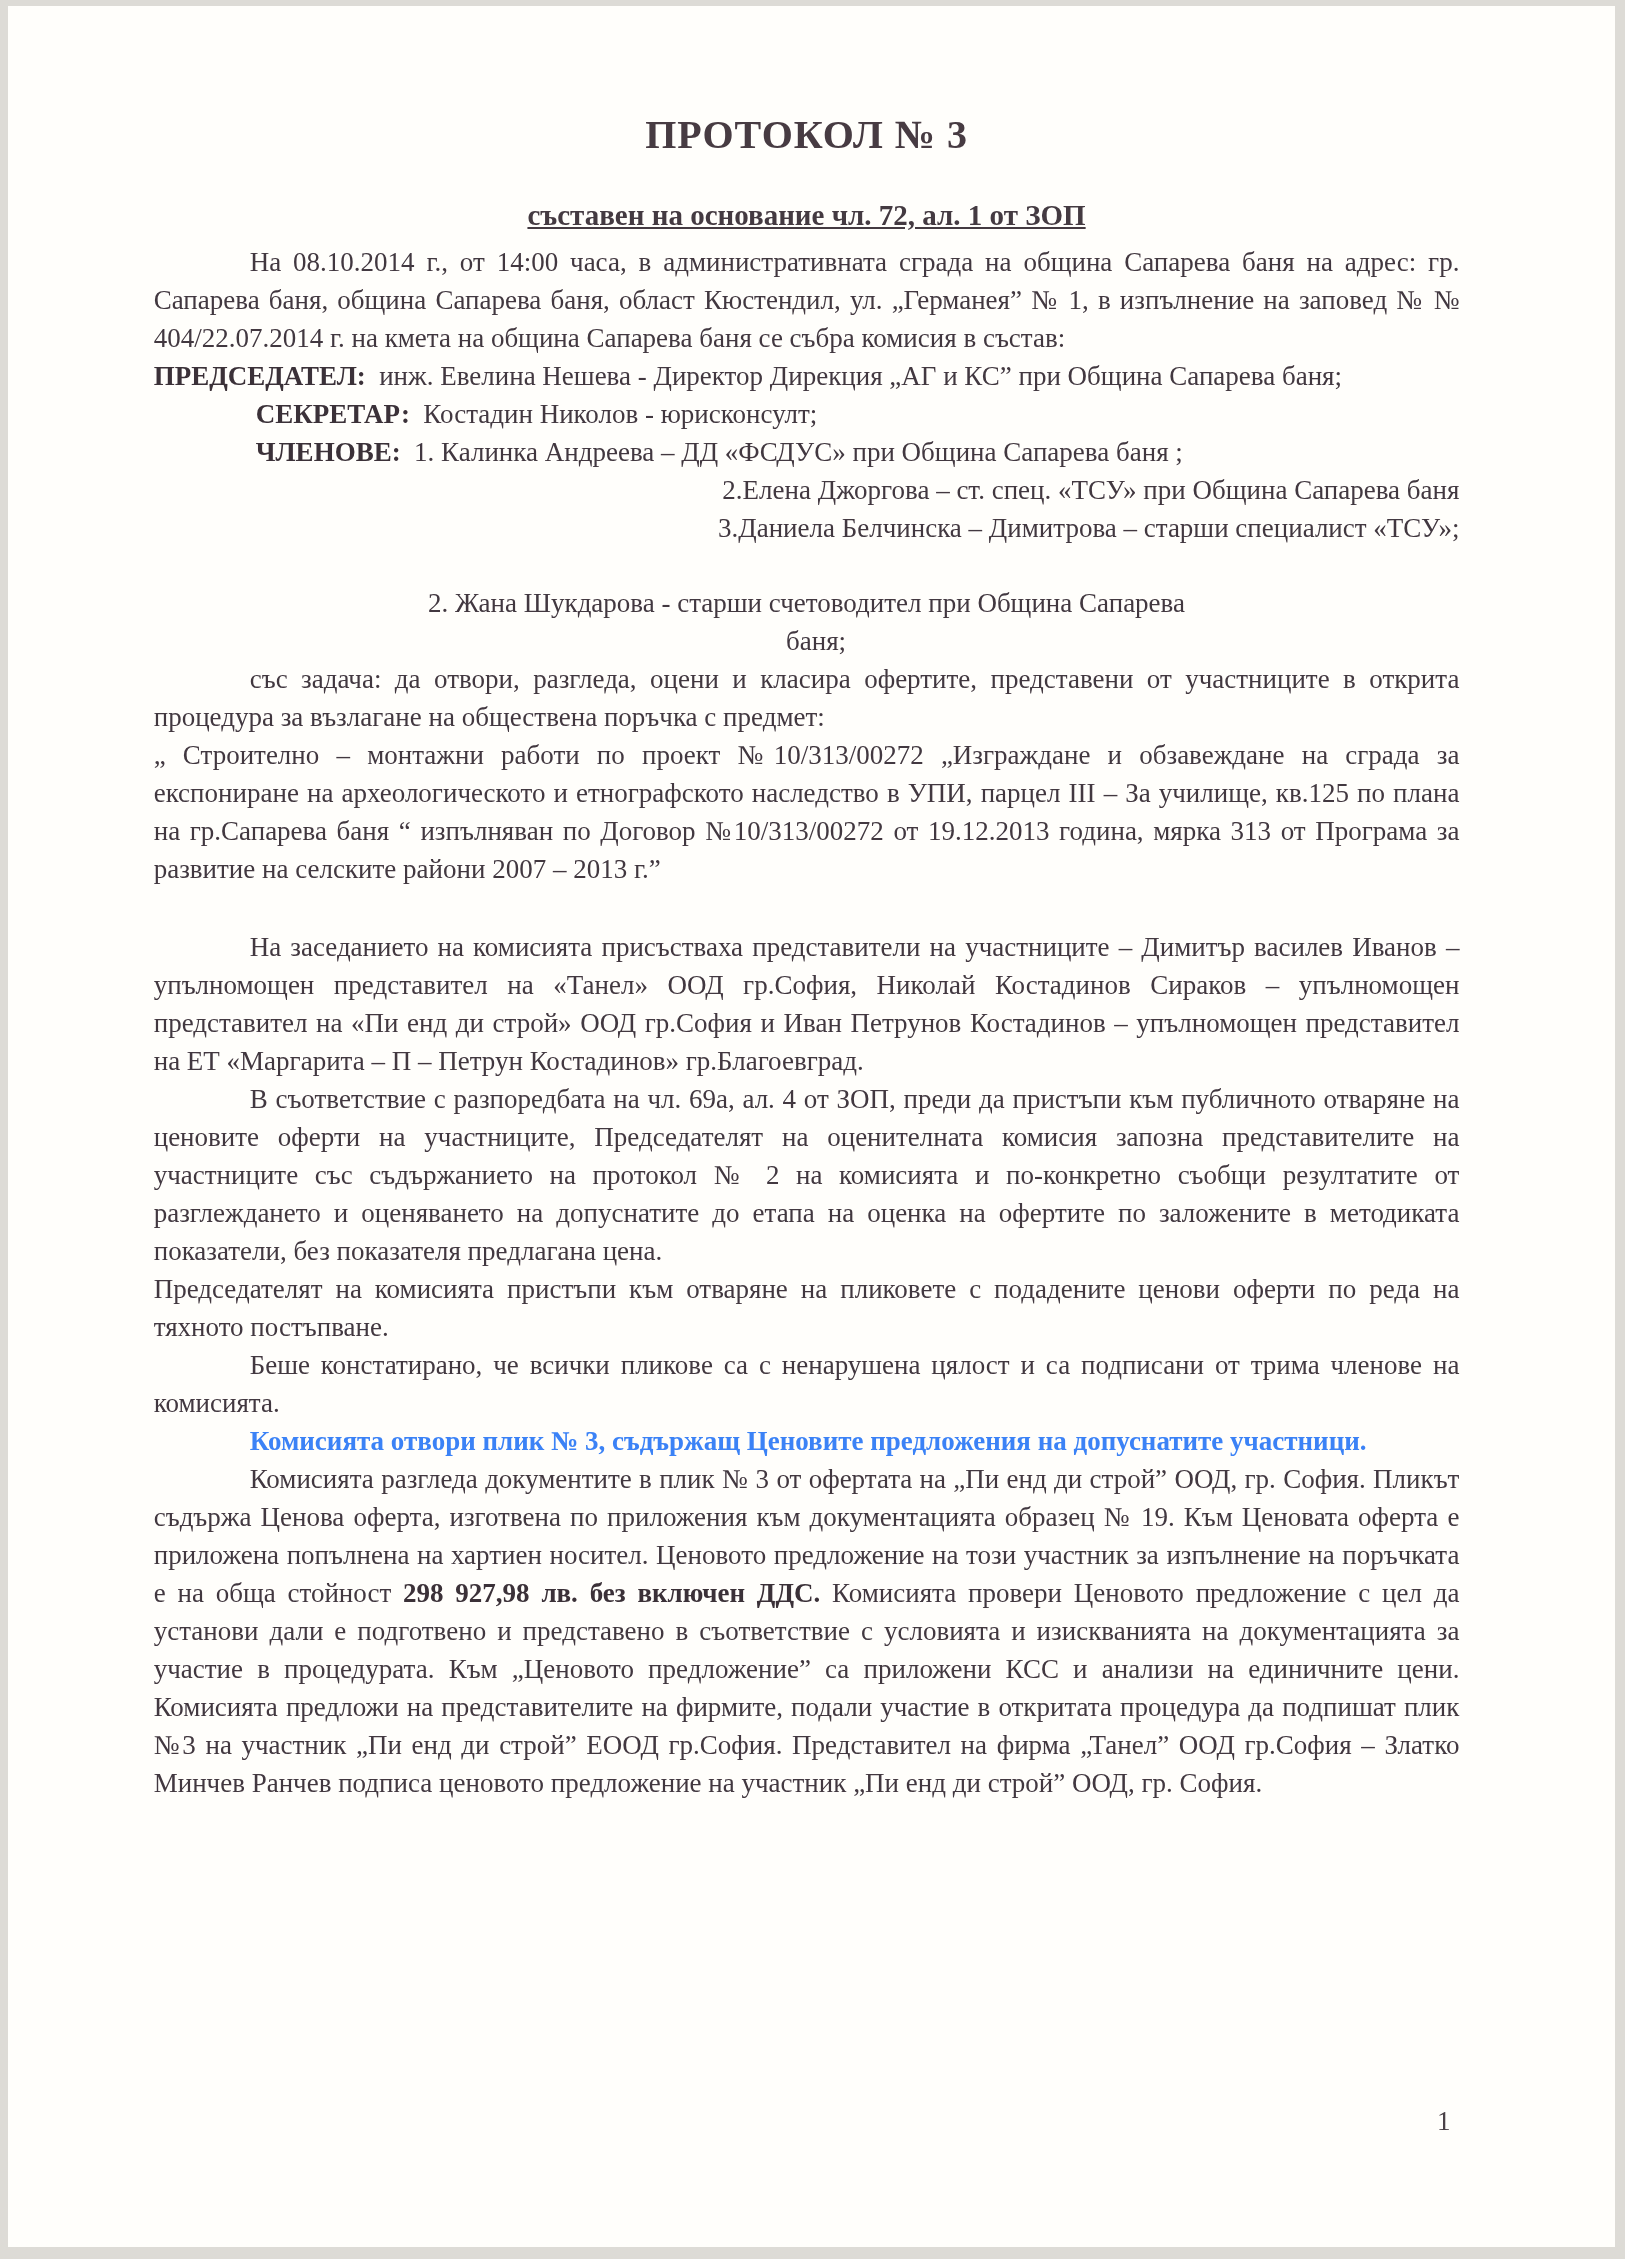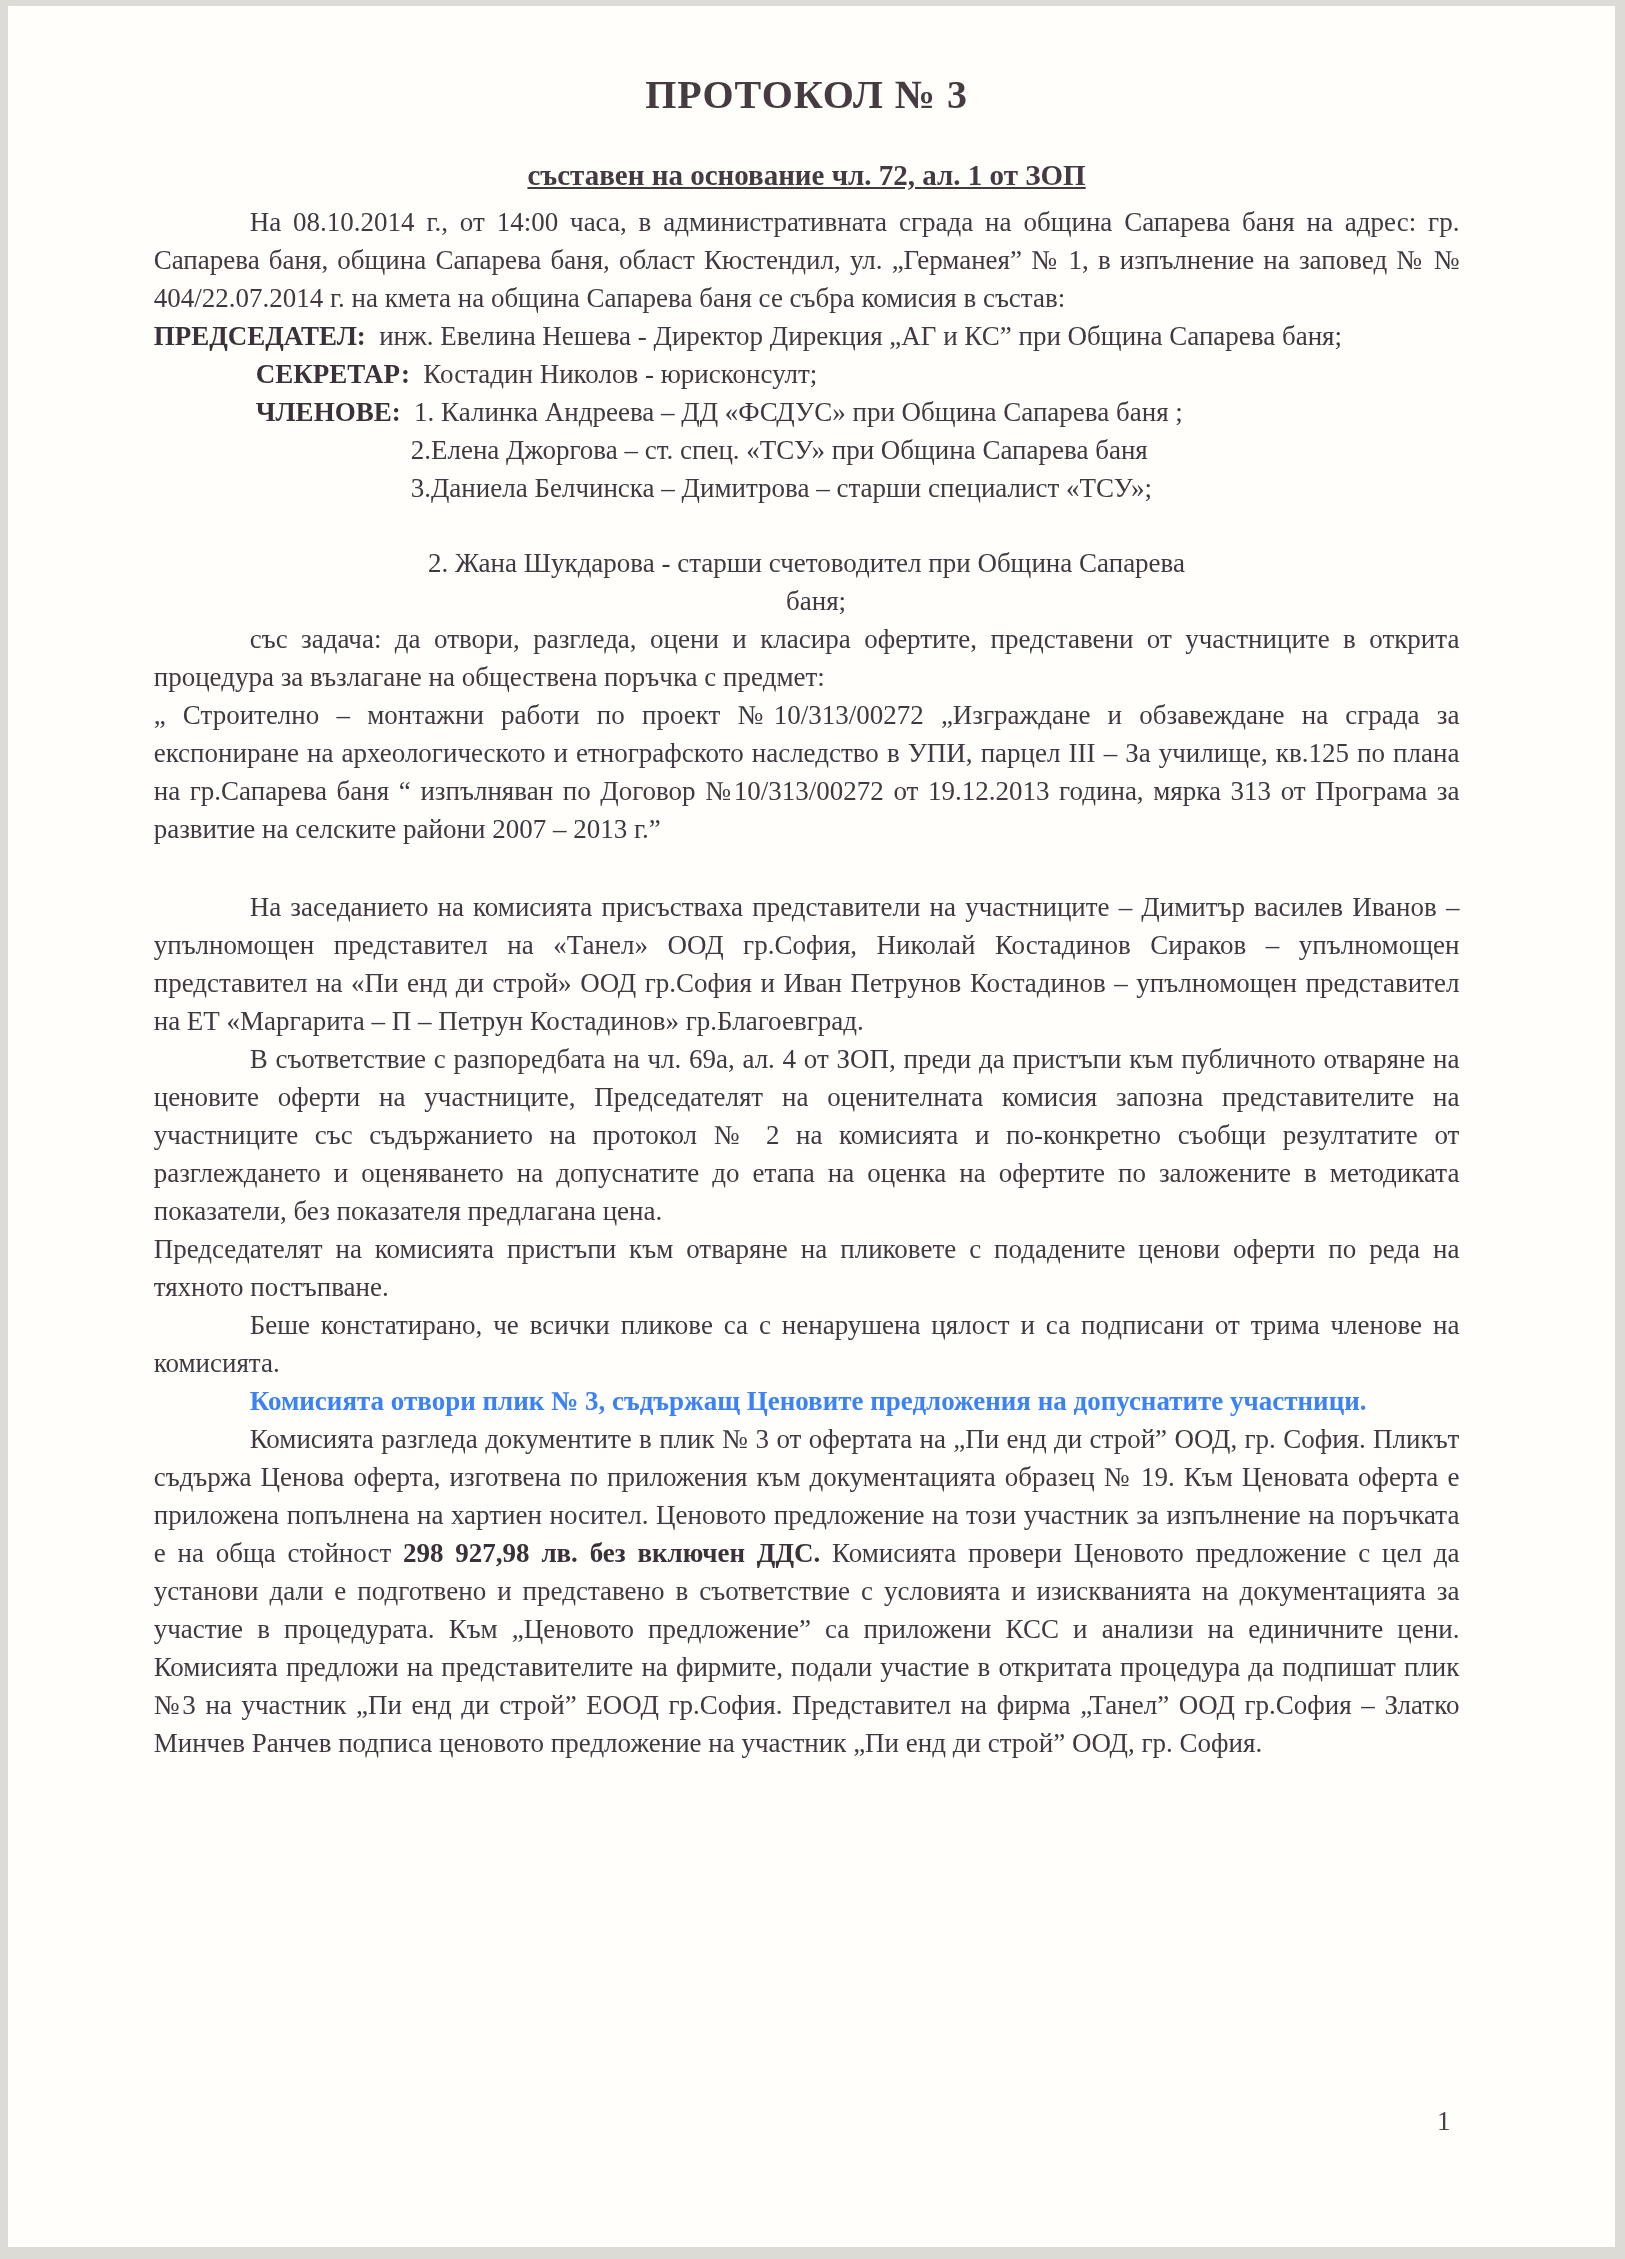--- a/index.html
+++ b/index.html
@@ -13,21 +13,21 @@
     width:1625px;height:2260px;
     box-sizing:border-box;
     padding:5.8px 9.6px 13.4px 7.7px;
     background:#dddbd6;
   }
   .page{
     position:relative;
     width:100%;height:100%;
     box-sizing:border-box;
     background:#fffefb;
-    padding:66px 156px 0 146px;
+    padding:106px 156px 0 146px;
     color:#423840;
     font-size:27px;
     line-height:38px;
     text-align:justify;
   }
   .doc-title{
     margin:0;
     text-align:center;
     font-size:40px;
     line-height:46px;
@@ -43,21 +43,21 @@
     font-weight:bold;
     color:#443a41;
     text-decoration:underline;
   }
   p{margin:0;}
   .ind{text-indent:96px;}
   b,.lbl{font-weight:bold;color:#3b3138;}
   .lbl{margin-right:13.4px;}
   .sec-line{margin-left:102px;}
   .members .first{margin-left:102px;}
-  .members .rest{margin-left:257px;text-align:left;}
+  .members .rest{margin-left:257px;text-align:right;}
   .reserve .rest{text-align:center;}
   .reserve .cont{margin-left:19px;text-align:center;}
   .gap-sm{height:37px;}
   .gap-md{height:40px;}
   .u{}
   .boldpara{font-weight:bold;color:#3b82f6;}
   .page-number{
     position:absolute;
     top:2096px;
     right:165px;

